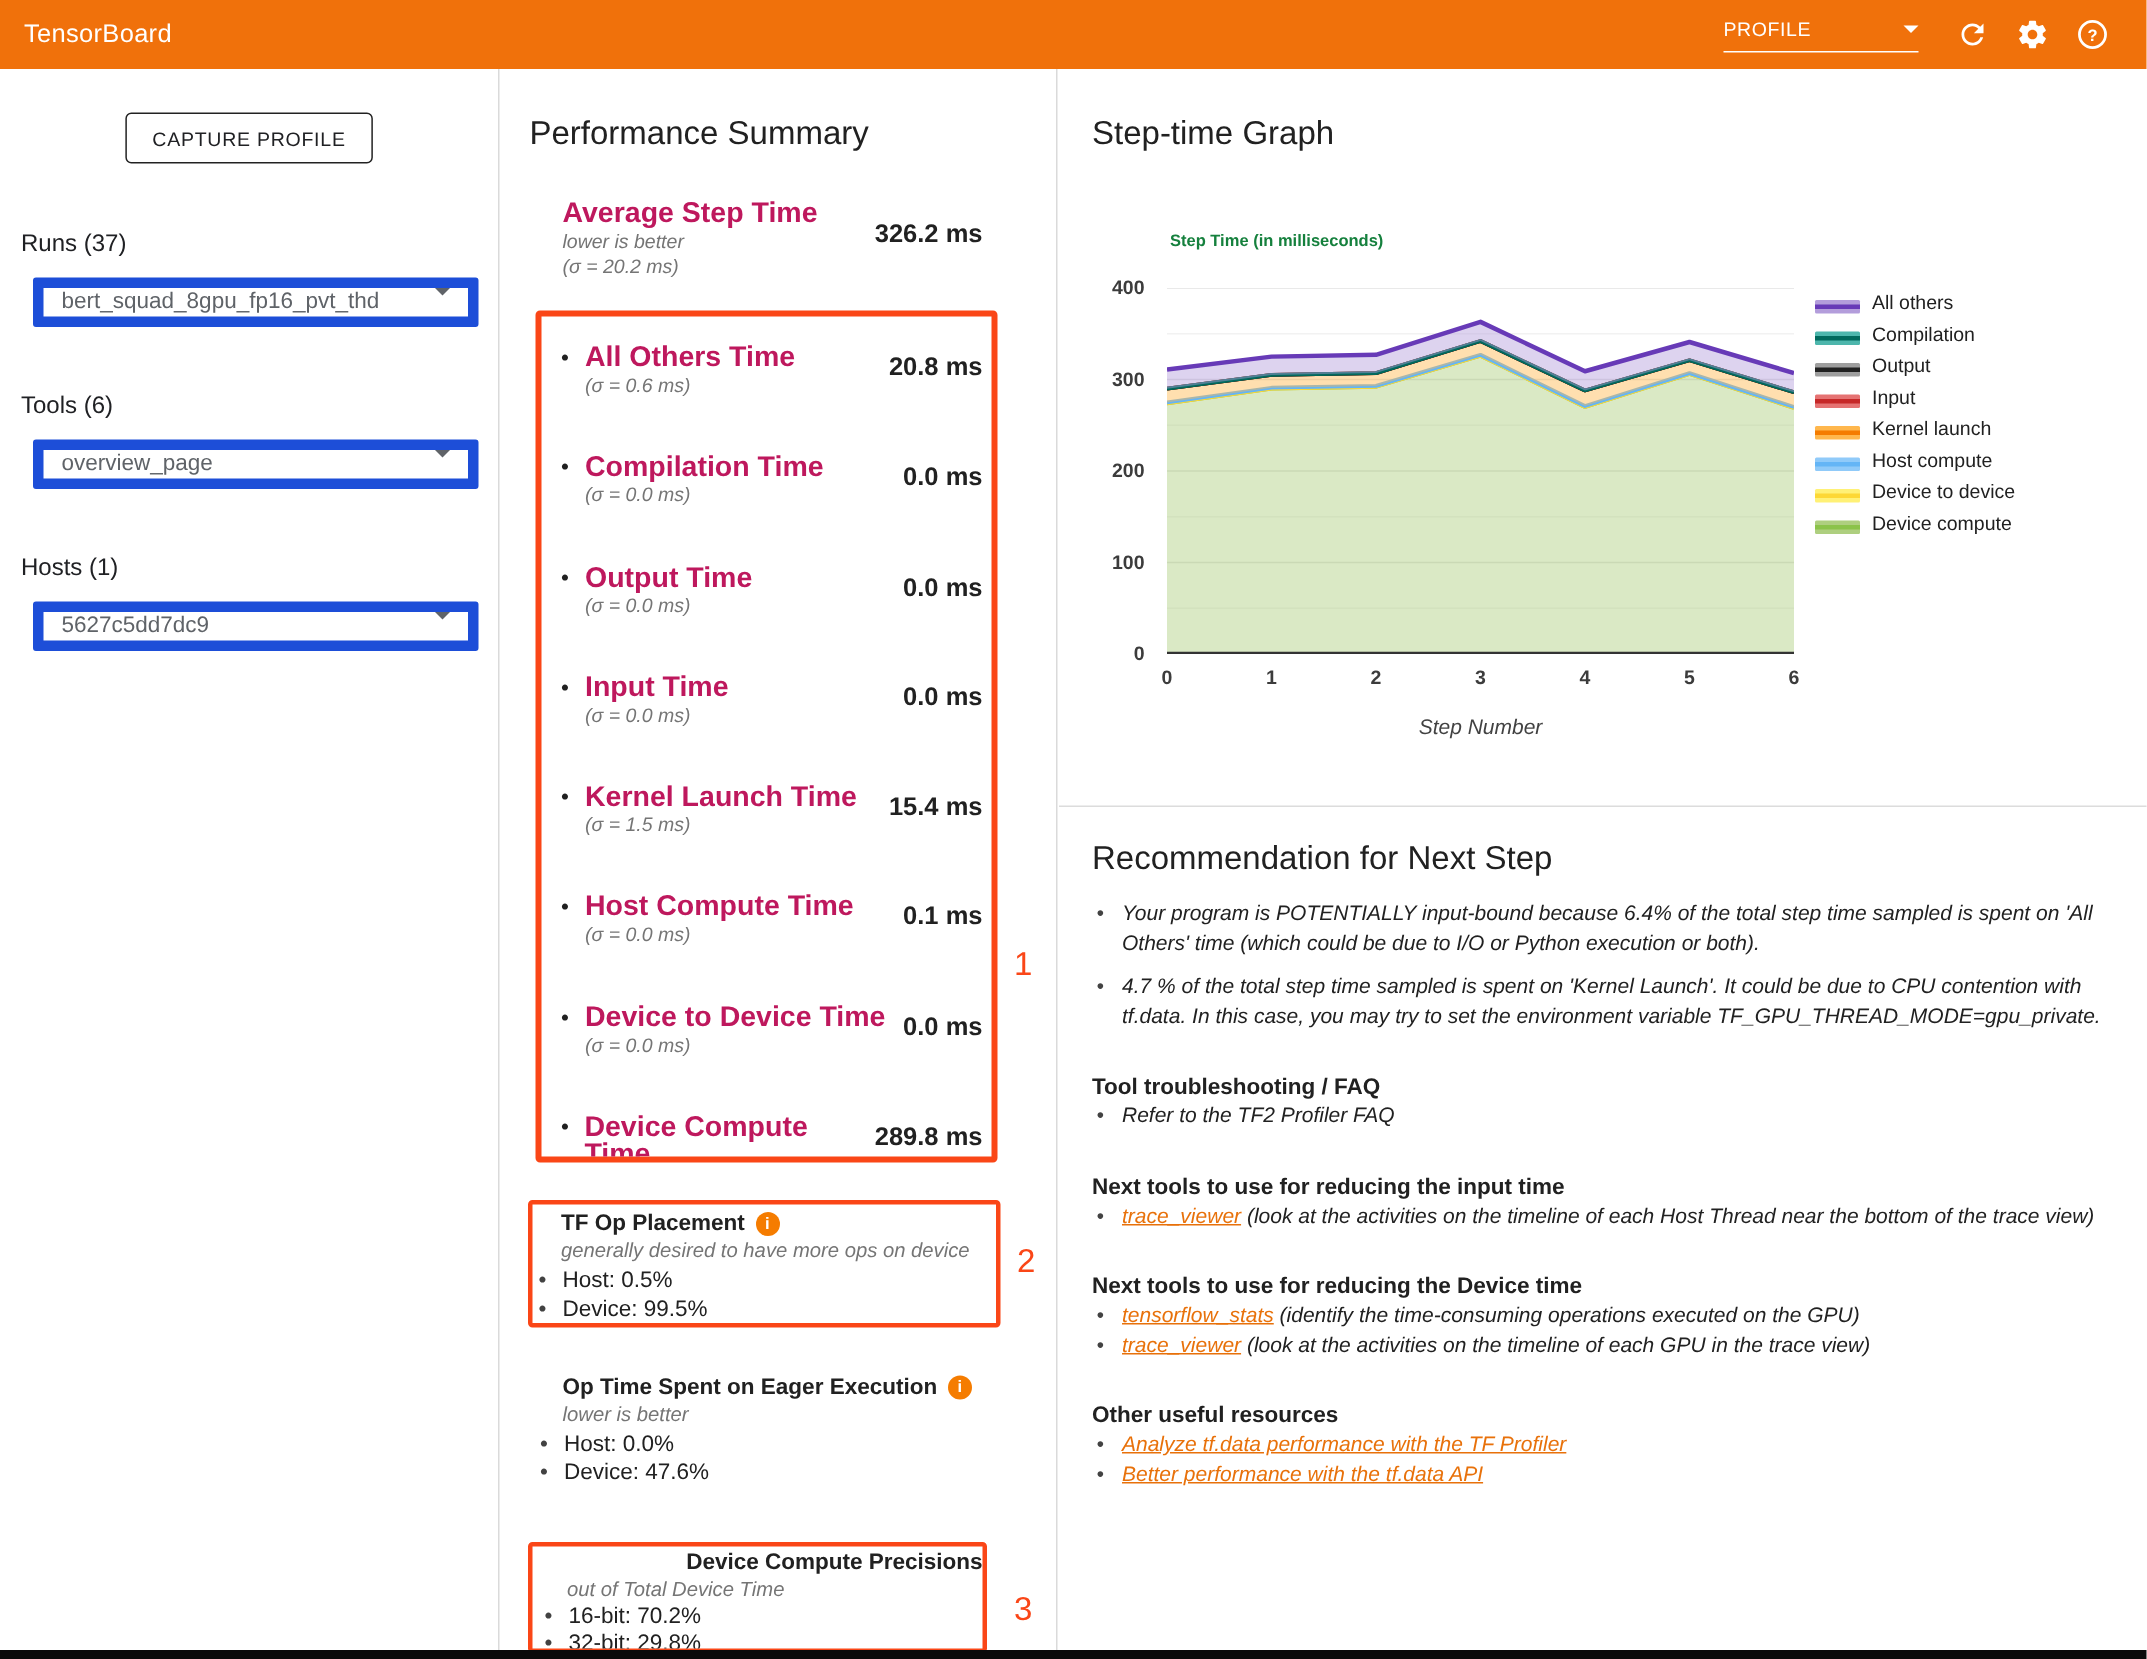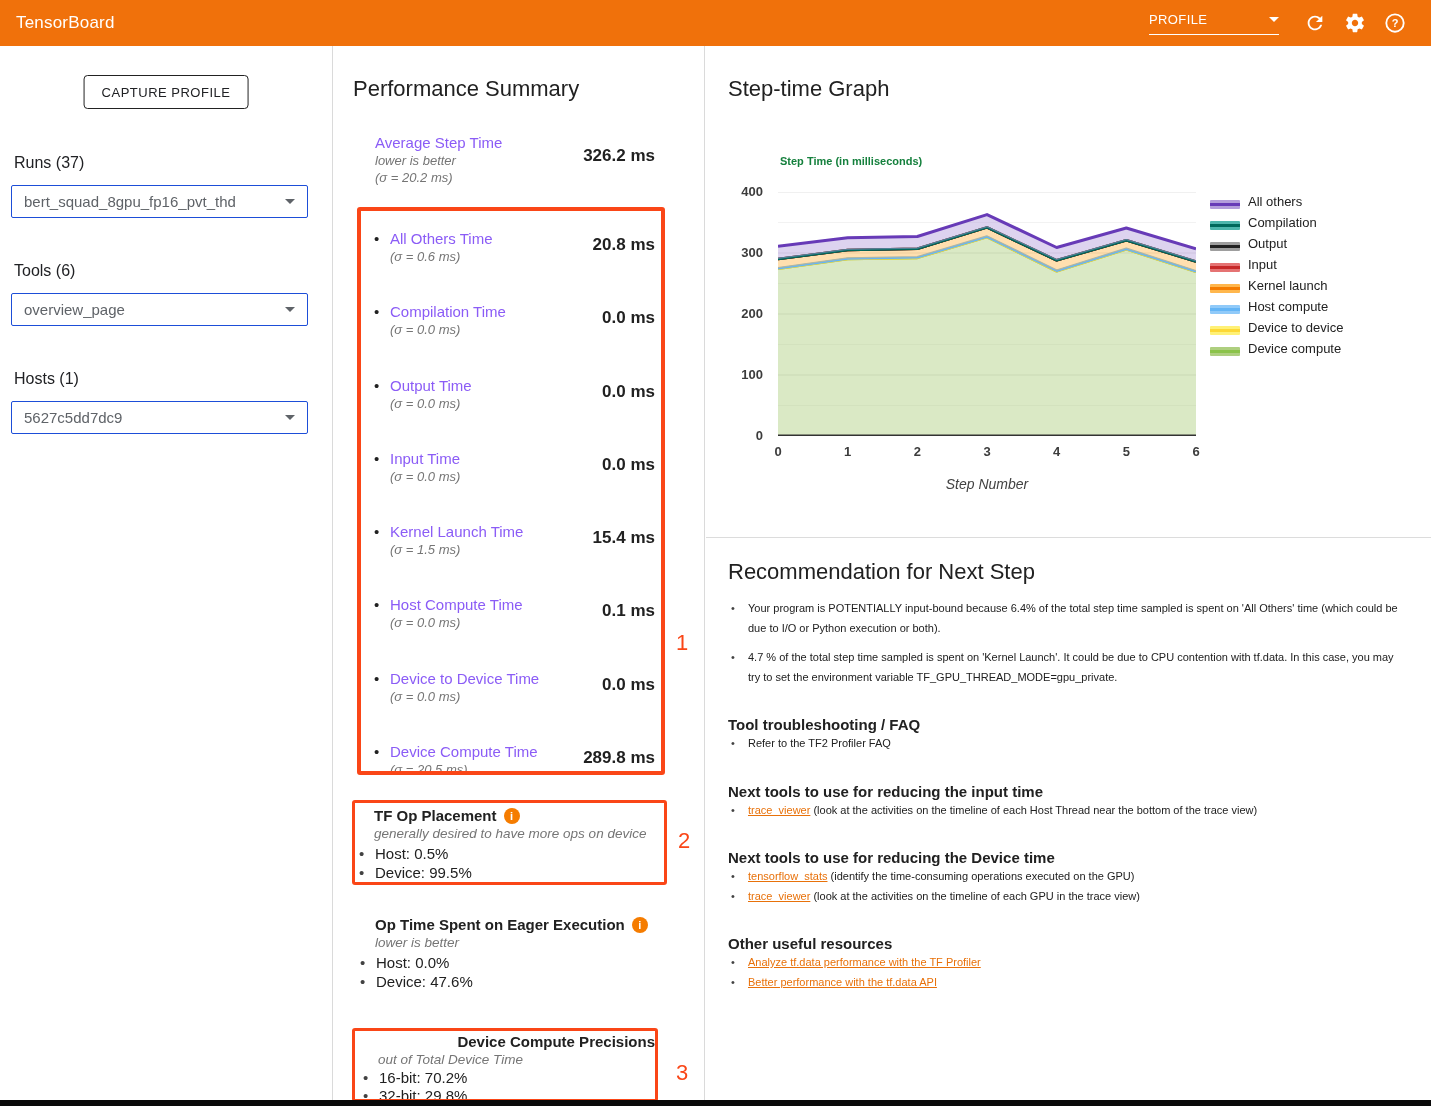--- a/index.html
+++ b/index.html
@@ -34,29 +34,29 @@
   .main{position:absolute;top:46px;left:0;right:0;bottom:6px;background:#fff;}
   .sidebar{position:absolute;left:0;top:0;bottom:0;width:333px;border-right:1px solid #DADADA;}
   .col-middle{position:absolute;left:334px;top:0;bottom:0;width:371px;border-right:1px solid #DADADA;}
   .col-right{position:absolute;left:706px;top:0;bottom:0;right:0;}
   .bottom-strip{position:absolute;left:0;right:0;bottom:0;height:6px;background:#0A0A0A;z-index:7;}
   
   .capture-btn{position:absolute;top:29px;left:50%;transform:translateX(-50%);
     height:34px;padding:0 17px;background:#fff;border:1px solid #222;border-radius:4px;
     font-family:inherit;font-size:13px;letter-spacing:.5px;color:#202124;cursor:pointer;white-space:nowrap;}
   .group-label{position:absolute;left:14px;font-size:16px;color:#202124;}
-  .select-box{position:absolute;left:11px;width:297px;height:33px;border:1px solid #1d4ed8;border-radius:2px;
-    background:#fff;display:flex;align-items:center;padding:0 12px;font-size:15px;color:#5F6368;cursor:pointer;}
+  .select-box{position:absolute;left:22px;width:297px;height:33px;border:7px solid #1d4ed8;border-radius:2px;
+    background:#fff;display:flex;padding:0 12px;font-size:15px;color:#5F6368;cursor:pointer;}
   .select-box .val{flex:1;white-space:nowrap;overflow:hidden;}
   .select-caret{width:0;height:0;border-left:5px solid transparent;border-right:5px solid transparent;
     border-top:5px solid #5F6368;}
   
   .section-title{position:absolute;margin:0;font-size:22px;font-weight:400;color:#212121;}
   .avg-row{position:absolute;left:41px;top:88px;width:280px;display:flex;}
-  .m-title{font-size:15px;font-weight:400;color:#8b5cf6;line-height:18px;}
+  .m-title{font-size:19px;font-weight:700;color:#be185d;line-height:18px;}
   .m-sub{font-size:13px;font-style:italic;color:var(--sub);line-height:17px;}
   .m-value{margin-left:auto;font-size:17px;font-weight:700;color:#212121;margin-top:12px;white-space:nowrap;}
   .redbox{position:absolute;border:4px solid var(--ann);border-radius:3px;background:transparent;}
   #metrics-box{left:23px;top:161px;width:308px;height:568px;padding:19px 6px 0 13px;overflow:hidden;}
   .metric-row{height:73.3px;display:flex;}
   .metric-row .bullet{font-size:15px;color:#212121;width:16px;line-height:18px;}
   .metric-row .m-value{margin-top:5px;}
   .ann{position:absolute;color:var(--ann);font-size:22px;font-weight:500;}
   .listblock .b-title{display:flex;align-items:center;font-size:15px;font-weight:700;line-height:17px;color:#212121;}
   .listblock .b-sub{font-size:13.5px;font-style:italic;color:var(--sub);line-height:18px;margin-top:1px;}
@@ -83,21 +83,21 @@
   .legend{position:absolute;left:504px;top:142px;}
   .lg-item{display:flex;align-items:flex-end;height:21px;}
   .lg-swatch{width:30px;height:9px;margin-right:8px;position:relative;border-radius:1px;}
   .lg-line{position:absolute;left:0;right:0;top:3px;height:3px;}
   .lg-label{font-size:13px;color:#212121;}
   .h-divider{position:absolute;left:0;right:0;top:491px;height:1px;background:var(--divider);}
   
   .rec{position:absolute;left:22px;right:26px;top:513px;}
   .rec h2{font-size:22px;font-weight:400;margin:0 0 14px 0;color:#212121;}
   .rec ul{margin:0;padding:0;list-style:none;}
-  .rec li{font-size:11px;line-height:19.5px;color:#212121;padding-left:20px;position:relative;margin-bottom:10px;}
+  .rec li{font-size:14px;line-height:19.5px;color:#212121;padding-left:20px;position:relative;margin-bottom:10px;font-style:italic;}
   .rec li::before{content:"\2022";position:absolute;left:3px;color:#424242;}
   .rec .rec-sec{margin-top:28px;}
   .rec .rec-sec h3{font-size:15px;font-weight:700;margin:0;line-height:19px;color:#212121;}
   .rec .rec-sec li{margin-bottom:0;}
   .rec a{color:var(--link);text-decoration:underline;cursor:pointer;}
 </style>
 </head>
 <body>
 
 <header>

